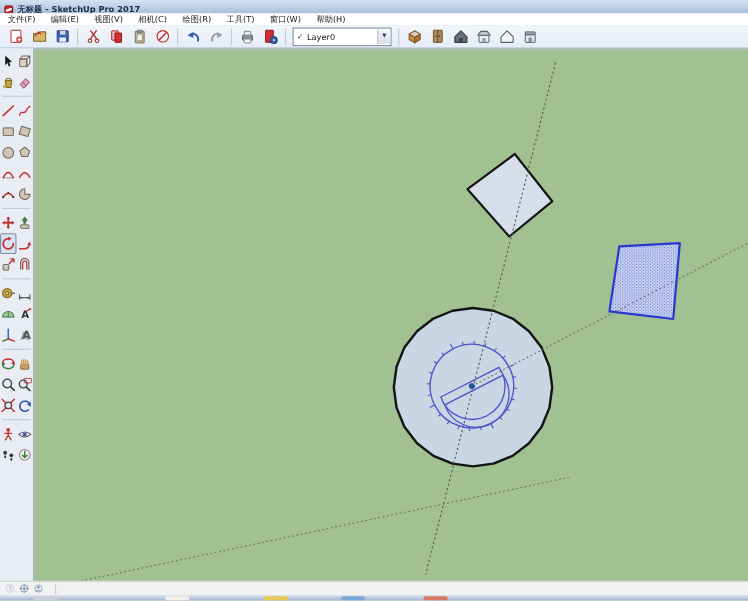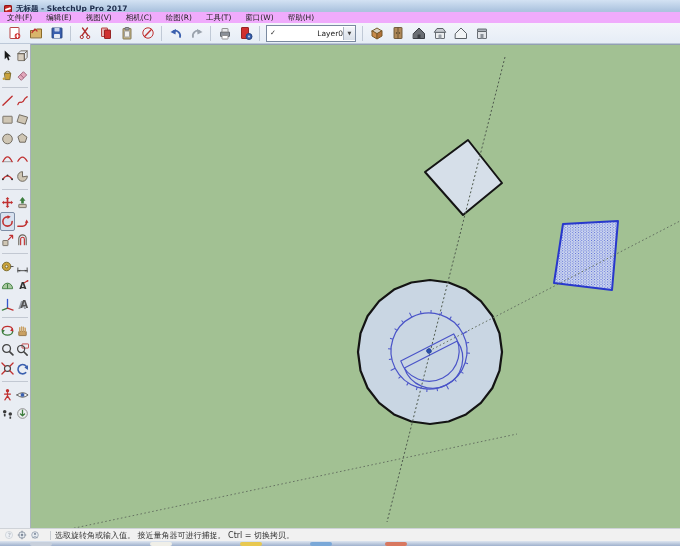--- a/index.html
+++ b/index.html
@@ -10,33 +10,33 @@
     background:linear-gradient(#d3e2f3,#aec5e0 60%,#a3bbd8);
     display:flex;align-items:center;padding-left:4px;box-sizing:border-box;
     border-bottom:1px solid #8fa6c2;}
   .appicon{width:8px;height:8px;border-radius:2px;background:#c62828;
     box-shadow:inset 0 0 0 1px #8e1616;margin-right:4px;position:relative;}
   .appicon::after{content:"";position:absolute;left:1px;top:3px;width:6px;height:2px;
     background:#fff;transform:rotate(-20deg);border-radius:1px;}
   .wtitle{font-size:7.5px;font-weight:bold;color:#1c2b4a;white-space:nowrap;}
   
   .menubar{position:absolute;left:0;top:12px;width:680px;height:11px;
-    background:#f0abfc;border-bottom:1px solid #d8dee8;display:flex;align-items:center;}
+    background:#ffffff;border-bottom:1px solid #d8dee8;display:flex;align-items:center;}
   .menuitem{font-size:7.5px;color:#222;padding:0 7px;line-height:11px;cursor:default;}
   
   .toolbar{position:absolute;left:0;top:23px;width:680px;height:21px;
     background:linear-gradient(#f2f5fa,#e6edf6);border-bottom:1px solid #bcc8d8;
     display:flex;align-items:center;padding-left:4px;box-sizing:border-box;}
   .tbtn{width:19px;height:18px;display:flex;align-items:center;justify-content:center;
     border:1px solid transparent;border-radius:2px;}
   .tsep{width:1px;height:15px;background:#c0c9d6;margin:0 3px;}
   .dropdown{width:88px;height:15px;background:#fff;border:1px solid #7a8aa0;
     display:flex;align-items:center;font-size:7.5px;color:#222;margin:0 3px;}
   .dropdown .chk{width:12px;text-align:center;font-size:7px;color:#333;}
-  .dropdown .val{flex:1;text-align:right;}
+  .dropdown .val{flex:1;}
   .dropdown .arrow{width:11px;height:13px;background:linear-gradient(#f4f6f9,#d8dfe8);
     border-left:1px solid #aab4c2;display:flex;align-items:center;justify-content:center;
     font-size:5px;color:#444;}
   
   .palette{position:absolute;left:0;top:44px;width:31px;height:484px;
     background:#e9edf3;border-right:1px solid #a8b0bc;box-sizing:border-box;
     display:flex;flex-wrap:wrap;align-content:flex-start;padding-top:2px;}
   .pal{width:15px;height:19px;display:flex;align-items:center;justify-content:center;
     box-sizing:border-box;border:1px solid transparent;}
   .pal.selected{background:#d8e2f0;border:1px solid #7e8ea6;border-radius:2px;}
@@ -504,21 +504,20 @@
       </span>
       <span class="sico">
         <svg viewBox="0 0 14 14" width="10" height="10">
           <circle cx="7" cy="7" r="4.6" fill="#e8edf2" stroke="#8a96a6" stroke-width="1"></circle>
           <circle cx="7" cy="5.5" r="1.6" fill="#8a96a6" stroke="none" stroke-width="1"></circle>
           <path d="M4,10.5 Q7,7.5 10,10.5" fill="none" stroke="#8a96a6" stroke-width="1.2" stroke-linecap="round" stroke-linejoin="round"></path>
         </svg>
       </span>
     </span>
   <span class="sdiv"></span>
-  <span class="smsg">选取旋转角或输入值。 接近量角器可进行捕捉。 Ctrl = 切换拷贝。</span>
 </div>
 
 <div class="taskbar" id="tbar">
     <div class="blob" style="left: 30px; background: rgb(200, 208, 220);"></div>
     <div class="blob" style="left: 150px; background: rgb(240, 239, 232);"></div>
     <div class="blob" style="left: 240px; background: rgb(232, 200, 80);"></div>
     <div class="blob" style="left: 310px; background: rgb(122, 168, 216);"></div>
     <div class="blob" style="left: 385px; background: rgb(216, 120, 96);"></div>
   </div>
 

